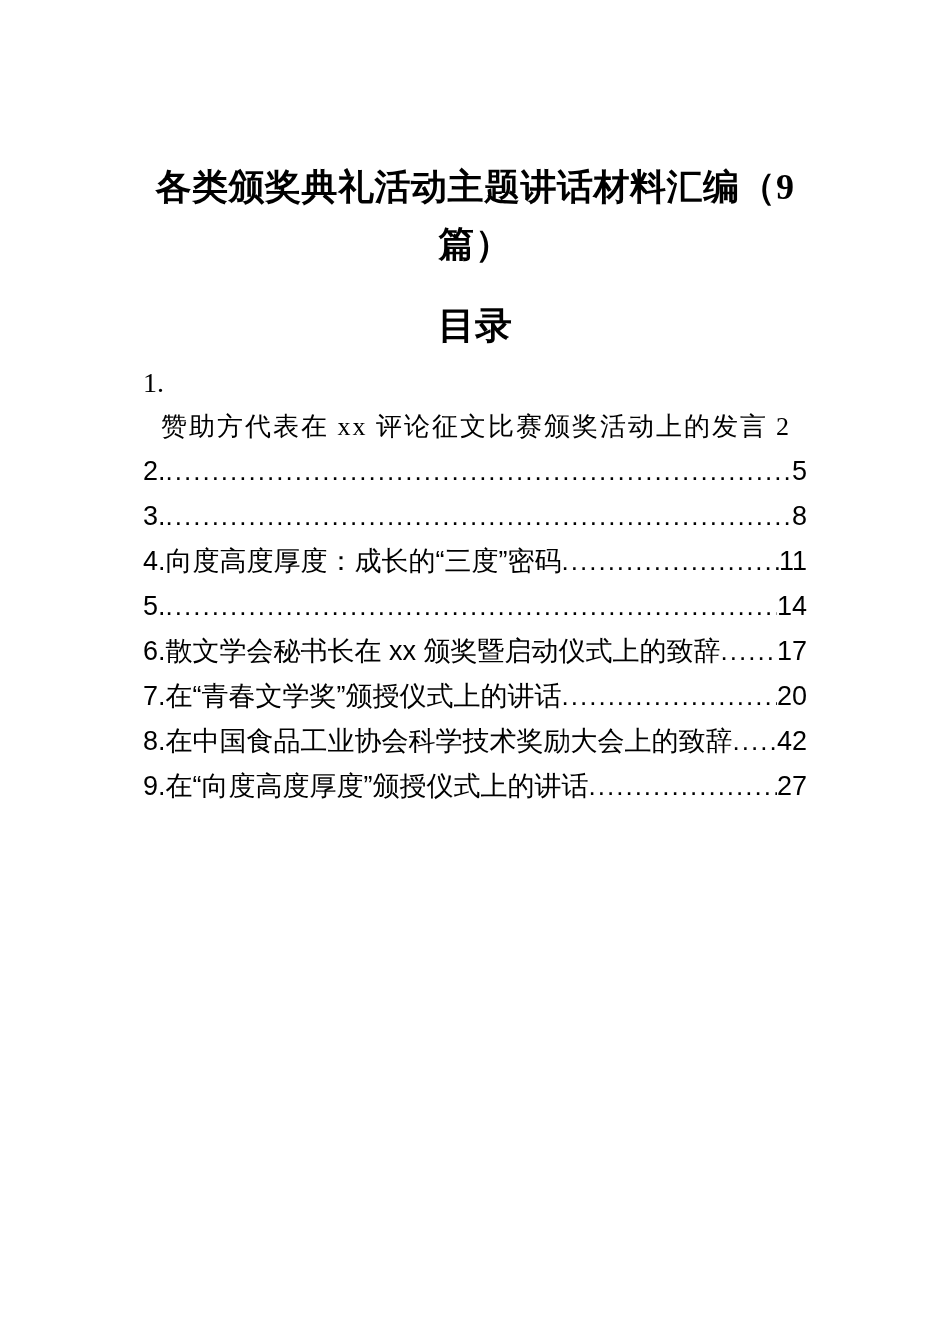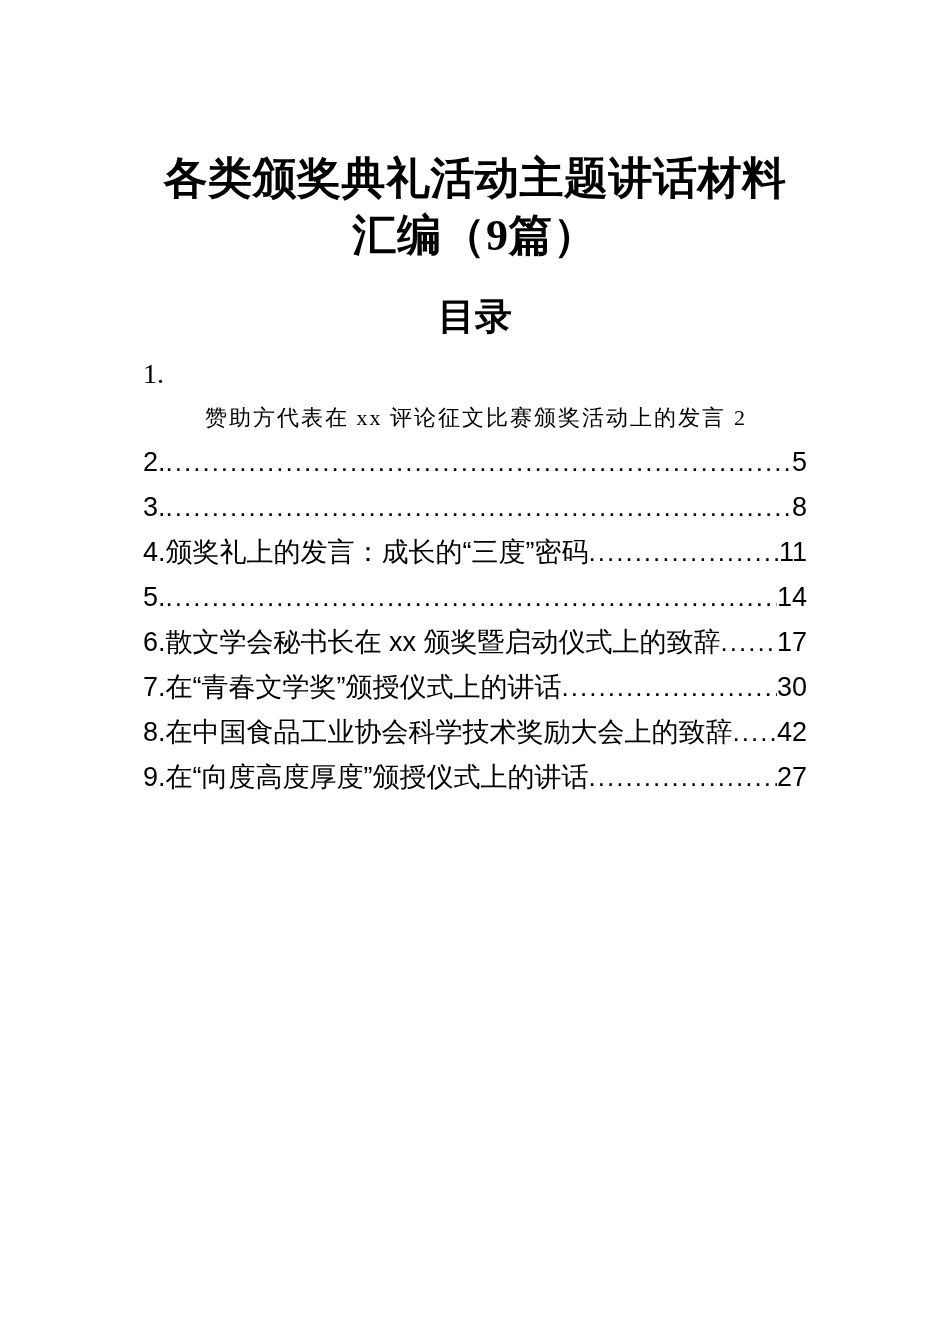--- a/index.html
+++ b/index.html
@@ -13,25 +13,25 @@
     height: 1344px;
     background: #ffffff;
     color: #000000;
     box-sizing: border-box;
     padding-top: 150px;
     overflow: hidden;
     font-family: "Liberation Serif", "DejaVu Serif", serif;
   }
   .doc-title {
     max-width: 648px;
-    margin: 0 auto;
+    margin: 9px auto;
     text-align: center;
     font-family: "Liberation Serif", "DejaVu Serif", serif;
     font-weight: bold;
-    font-size: 44px;
+    font-size: 36px;
     line-height: 57px;
     letter-spacing: 0.5px;
   }
   .toc-heading {
     margin-top: 28px;
     text-align: center;
     font-family: "Liberation Serif", "DejaVu Serif", serif;
     font-weight: bold;
     font-size: 37px;
     line-height: 50px;
@@ -41,21 +41,21 @@
     padding: 0 143px;
   }
   .toc-first-number {
     font-family: "Liberation Serif", "DejaVu Serif", serif;
     font-size: 28px;
     line-height: 44px;
   }
   .toc-first-titlerow {
     text-align: center;
     font-family: "Liberation Serif", "DejaVu Serif", serif;
-    font-size: 22px;
+    font-size: 26px;
     line-height: 44px;
     letter-spacing: 2px;
     white-space: nowrap;
   }
   .toc-first-page {
     margin-left: 8px;
     letter-spacing: 0;
   }
   .toc-row {
     display: flex;
@@ -110,21 +110,21 @@
     </div>
 
     <div class="toc-row">
       <span class="toc-num">3.</span>
       <span class="toc-leader"></span>
       <span class="toc-page">8</span>
     </div>
 
     <div class="toc-row">
       <span class="toc-num">4.</span>
-      <span class="toc-title">颁奖礼上的发言：成长的“三度”密码</span>
+      <span class="toc-title">向度高度厚度：成长的“三度”密码</span>
       <span class="toc-leader"></span>
       <span class="toc-page">11</span>
     </div>
 
     <div class="toc-row">
       <span class="toc-num">5.</span>
       <span class="toc-leader"></span>
       <span class="toc-page">14</span>
     </div>
 
@@ -132,21 +132,21 @@
       <span class="toc-num">6.</span>
       <span class="toc-title">散文学会秘书长在 xx 颁奖暨启动仪式上的致辞</span>
       <span class="toc-leader"></span>
       <span class="toc-page">17</span>
     </div>
 
     <div class="toc-row">
       <span class="toc-num">7.</span>
       <span class="toc-title">在“青春文学奖”颁授仪式上的讲话</span>
       <span class="toc-leader"></span>
-      <span class="toc-page">30</span>
+      <span class="toc-page">20</span>
     </div>
 
     <div class="toc-row">
       <span class="toc-num">8.</span>
       <span class="toc-title">在中国食品工业协会科学技术奖励大会上的致辞</span>
       <span class="toc-leader"></span>
       <span class="toc-page">42</span>
     </div>
 
     <div class="toc-row">

